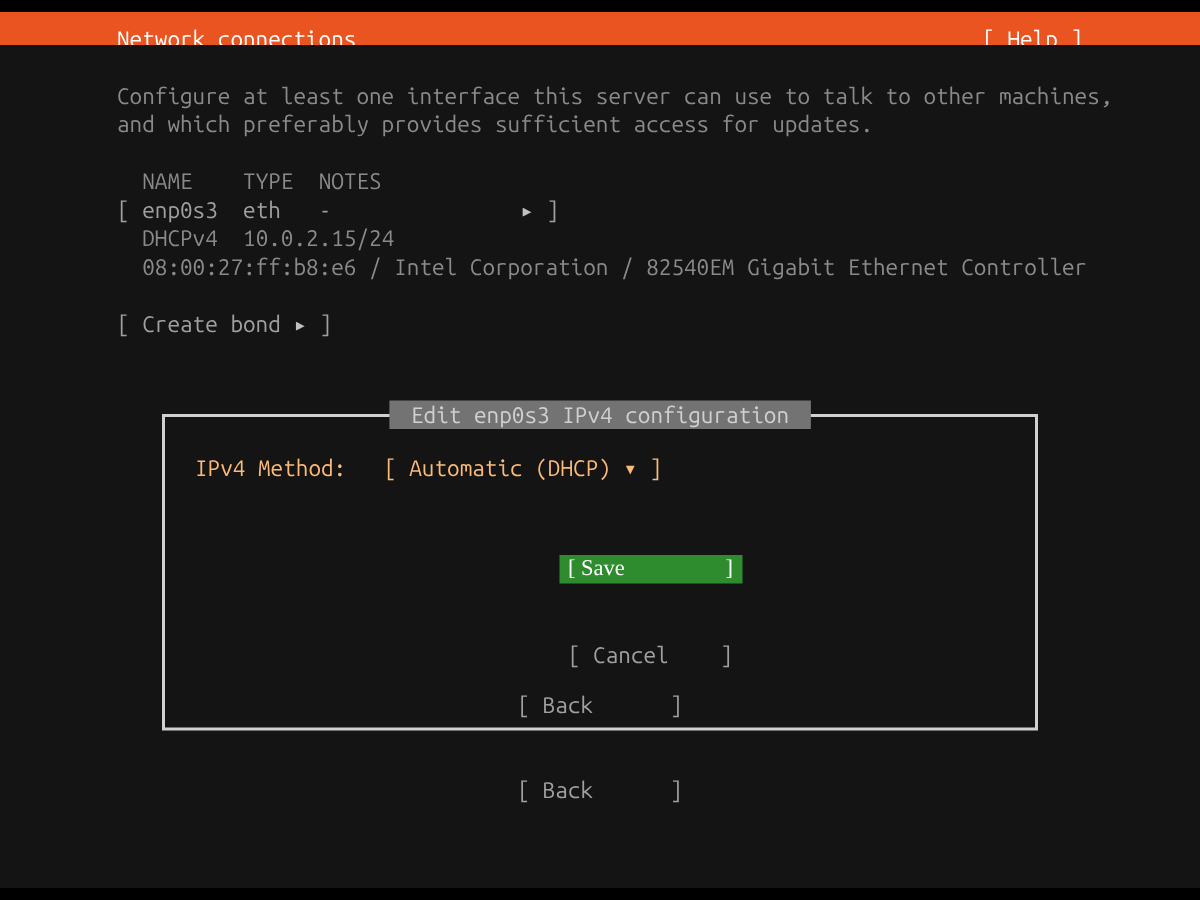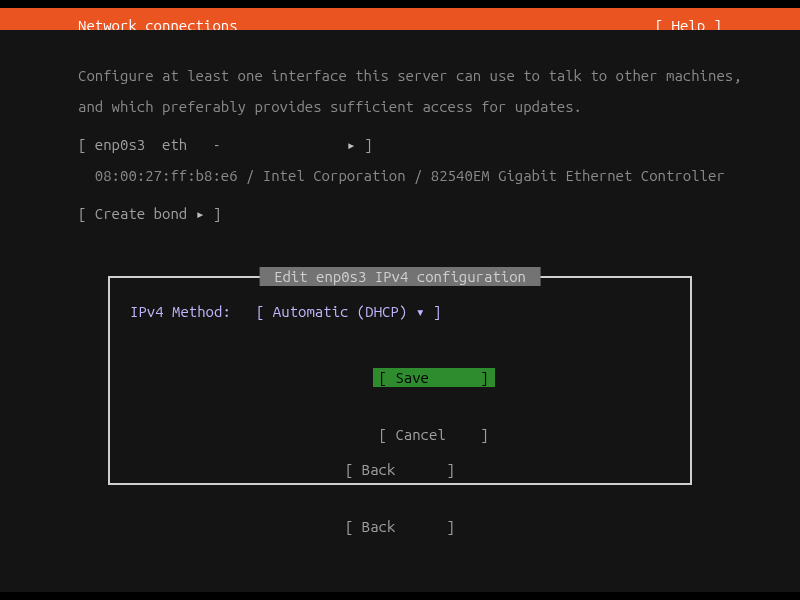--- a/index.html
+++ b/index.html
@@ -40,58 +40,59 @@
   }
   .body {
     position: absolute;
     top: 30px; left: 0; right: 0; bottom: 8px;
     background: #141414;
   }
   .content {
     position: absolute;
     left: 78px; top: 24px; right: 78px;
   }
-  .dim { color: #8a8a8a; margin-top: 12px; }
+  .dim { color: #8a8a8a; }
   .line { white-space: pre; }
   .dialog {
     position: absolute;
     left: 108px; right: 108px; top: 246px;
     border: 2px solid #d0d0d0;
     padding: 18px 20px 20px 20px;
     box-sizing: border-box;
   }
   .dialog-title {
     position: absolute;
     top: -11px;
     left: 50%;
     transform: translateX(-50%);
     background: #737373;
     padding: 0 6px;
     color: #d0d0d0;
     white-space: pre;
   }
   .method-row {
     white-space: pre;
-    color: #c4b5fd;
+    color: #fdba74;
     margin-top: 6px;
     margin-bottom: 28px;
   }
   .btn-row {
     text-align: center;
     white-space: pre;
   }
   .btn {
     display: inline-block;
     width: 110px;
     text-align: left;
     padding: 0 6px;
   }
   .btn.save {
     background: #2e8b2e;
-    color: #000000;
+    color: #ffffff;
+    font-family: Liberation Serif, serif;
   }
   .footer {
     position: absolute;
     bottom: 18px;
     left: 0; right: 0;
     text-align: center;
     white-space: pre;
   }
   .bottombar {
     position: absolute;
@@ -111,23 +112,25 @@
     <span>Network connections</span>
     <span>[ Help ]</span>
   </div>
 
   <div class="body">
     <div class="content">
       <div class="line dim">Configure at least one interface this server can use to talk to other machines,</div>
       <div class="line dim">and which preferably provides sufficient access for updates.</div>
       <div class="line">&nbsp;</div>
 
+      <div class="line dim">  <span>NAME</span>    <span>TYPE</span>  <span>NOTES</span></div>
 
       <div class="line"><span>[</span> <span>enp0s3</span>  <span>eth</span>   <span>-</span>               <span class="arrow">▸</span> <span>]</span></div>
 
+      <div class="line dim">  <span>DHCPv4</span>  <span>10.0.2.15/24</span></div>
 
       <div class="line dim">  <span>08:00:27:ff:b8:e6 / Intel Corporation / 82540EM Gigabit Ethernet Controller</span></div>
       <div class="line">&nbsp;</div>
 
       <div class="line"><span>[</span> <span>Create bond</span> <span class="arrow">▸</span> <span>]</span></div>
     </div>
 
     <div class="dialog">
       <div class="dialog-title"> Edit enp0s3 IPv4 configuration </div>
 

